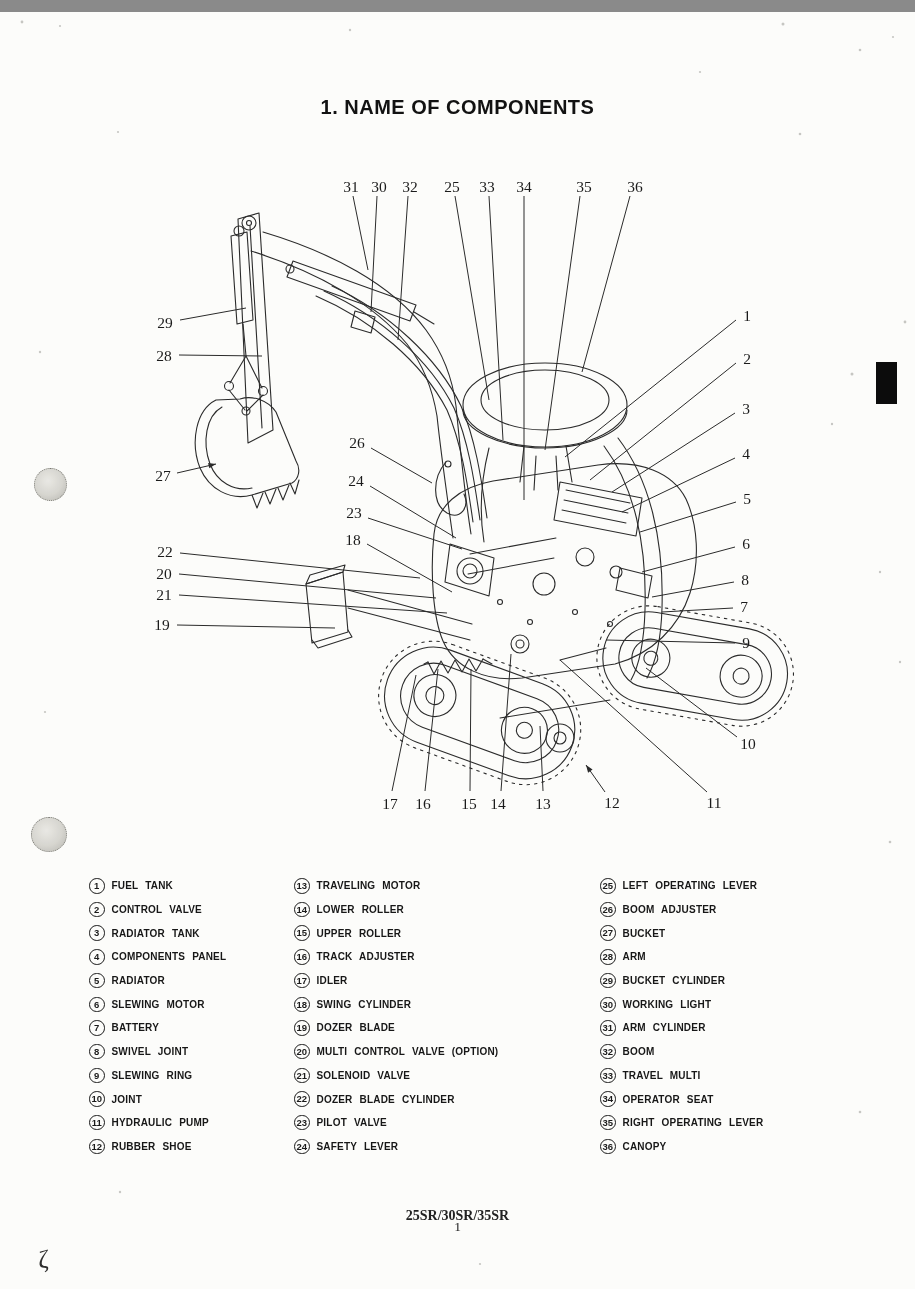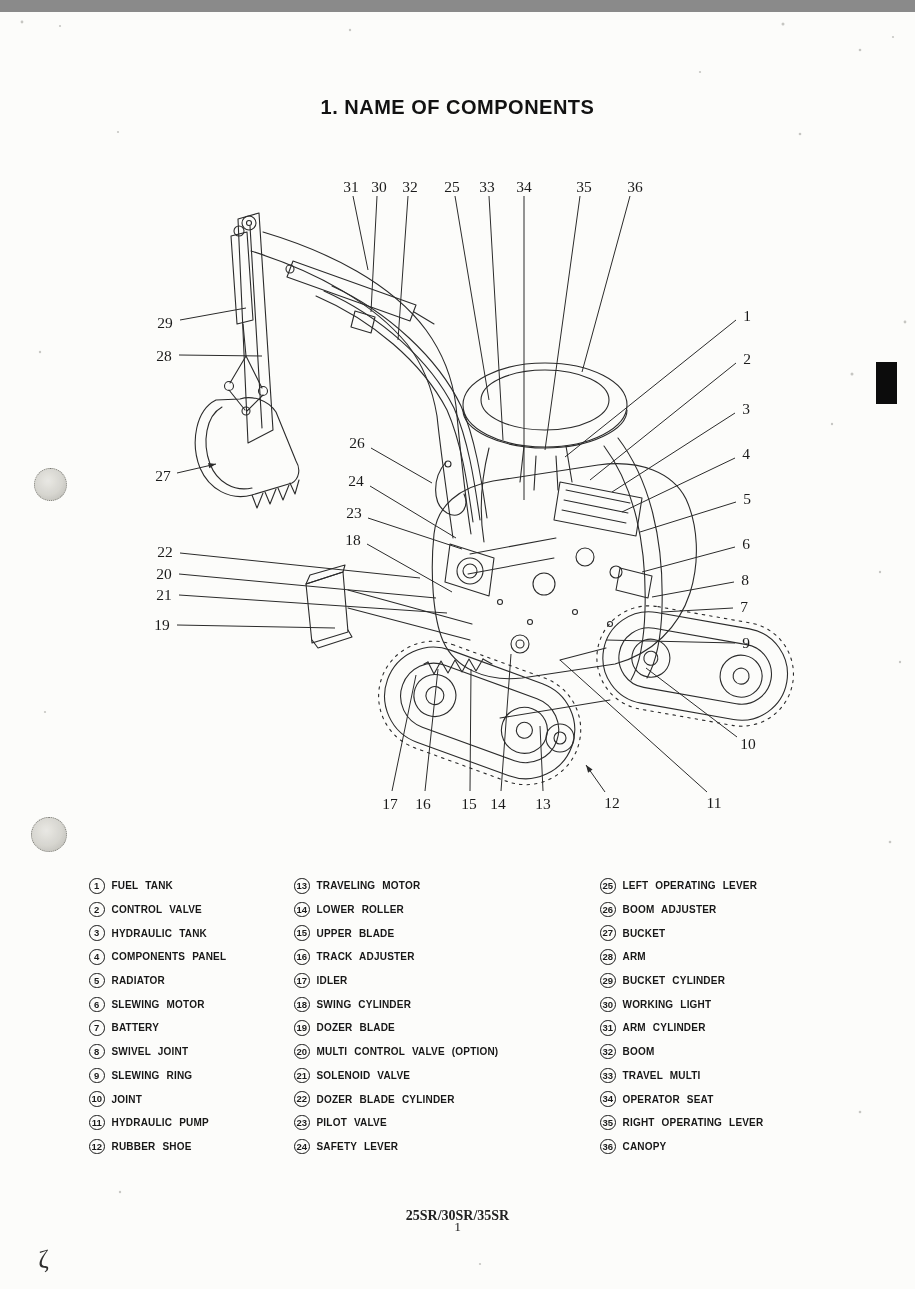--- a/index.html
+++ b/index.html
@@ -261,21 +261,21 @@
       <div class="comp-item">
         <span class="circ">1</span>
         <span class="lbl">FUEL TANK</span>
       </div>
       <div class="comp-item">
         <span class="circ">2</span>
         <span class="lbl">CONTROL VALVE</span>
       </div>
       <div class="comp-item">
         <span class="circ">3</span>
-        <span class="lbl">HYDRAULIC TANK</span>
+        <span class="lbl">RADIATOR TANK</span>
       </div>
       <div class="comp-item">
         <span class="circ">4</span>
         <span class="lbl">COMPONENTS PANEL</span>
       </div>
       <div class="comp-item">
         <span class="circ">5</span>
         <span class="lbl">RADIATOR</span>
       </div>
       <div class="comp-item">
@@ -311,21 +311,21 @@
       <div class="comp-item">
         <span class="circ">13</span>
         <span class="lbl">TRAVELING MOTOR</span>
       </div>
       <div class="comp-item">
         <span class="circ">14</span>
         <span class="lbl">LOWER ROLLER</span>
       </div>
       <div class="comp-item">
         <span class="circ">15</span>
-        <span class="lbl">UPPER BLADE</span>
+        <span class="lbl">UPPER ROLLER</span>
       </div>
       <div class="comp-item">
         <span class="circ">16</span>
         <span class="lbl">TRACK ADJUSTER</span>
       </div>
       <div class="comp-item">
         <span class="circ">17</span>
         <span class="lbl">IDLER</span>
       </div>
       <div class="comp-item">

